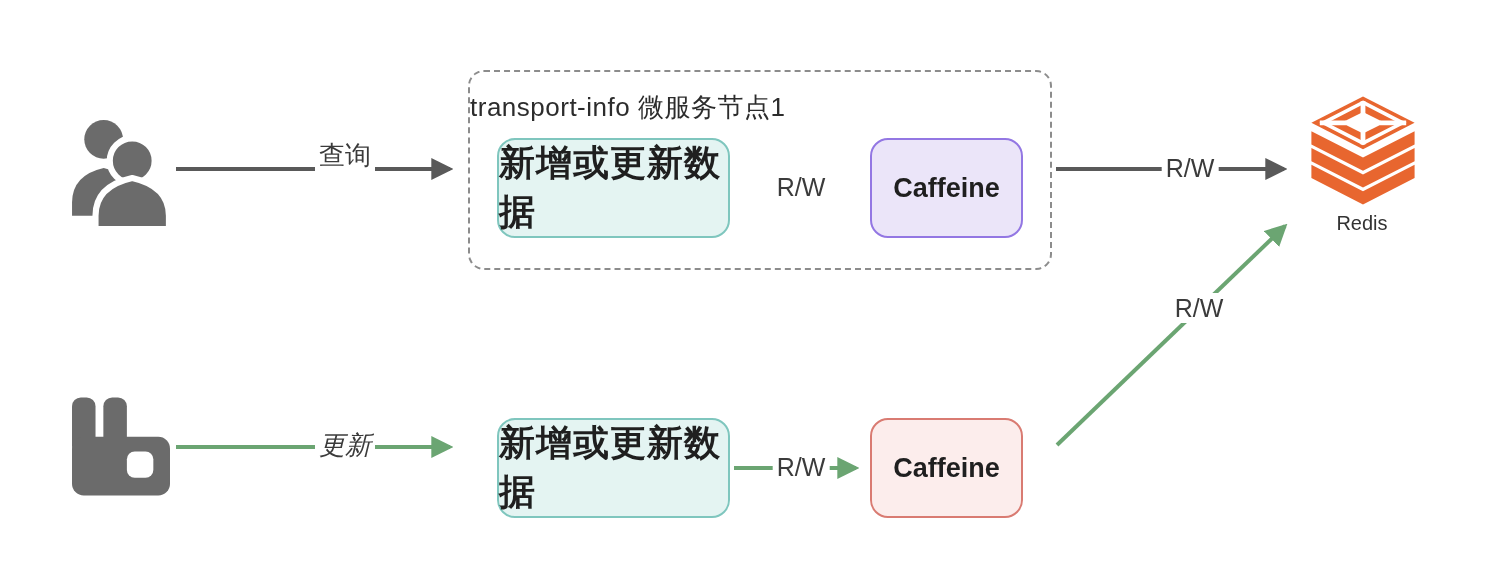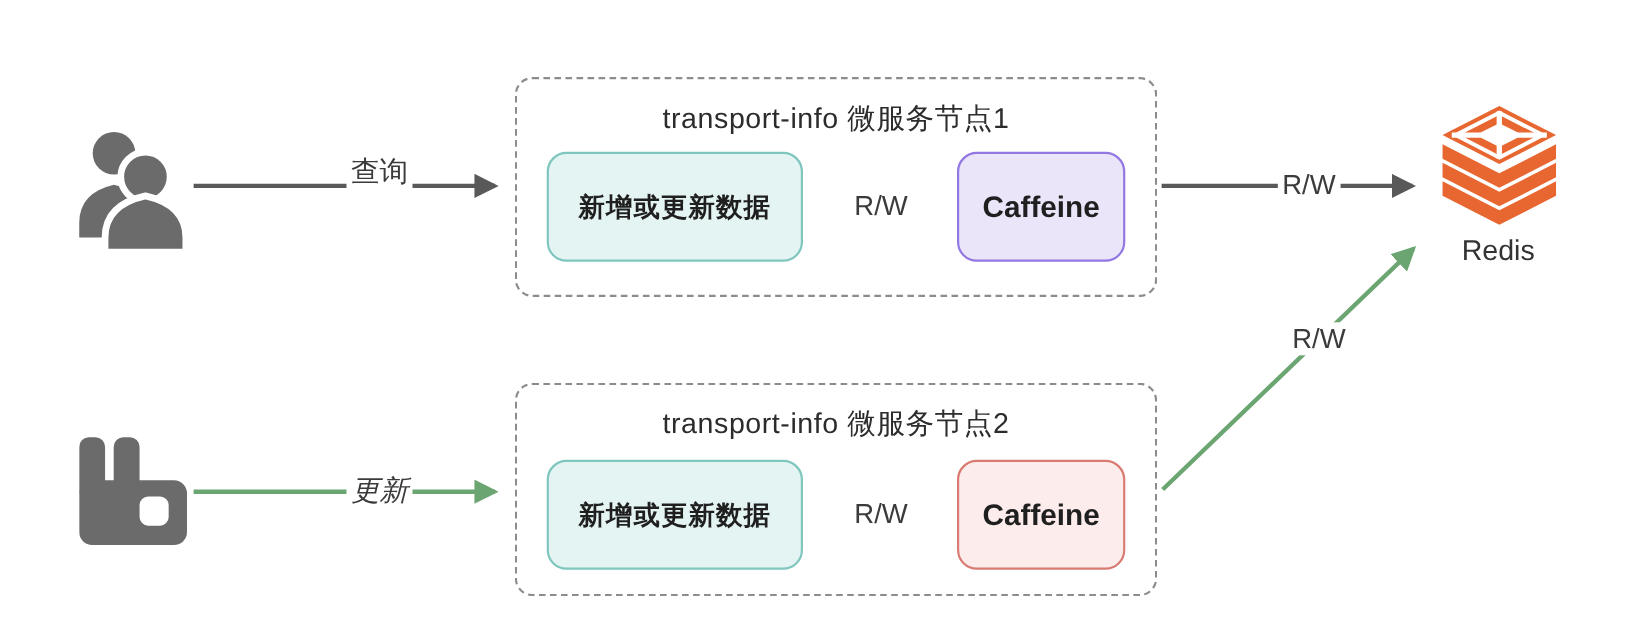--- a/index.html
+++ b/index.html
@@ -24,52 +24,52 @@
   .overlay{position:absolute;left:0;top:0;width:1488px;height:574px;}
   .arrow-gray{stroke:var(--arrow-gray);stroke-width:4;}
   .arrow-green{stroke:var(--arrow-green);stroke-width:4;}
   #mk-gray path{fill:var(--arrow-gray);}
   #mk-green path{fill:var(--arrow-green);}
   .node-container{
     position:absolute;border:2px dashed var(--container-border);
     border-radius:16px;background:#fff;box-sizing:border-box;
   }
   .node-title{
-    text-align:center;margin-top:18px;font-size:26px;color:#2C2C2C;
+    text-align:left;margin-top:18px;font-size:26px;color:#2C2C2C;
     letter-spacing:0.5px;
   }
   .box{
     position:absolute;box-sizing:border-box;border-radius:18px;
     display:flex;align-items:center;justify-content:center;
     font-weight:bold;color:#1F1F1F;
   }
   .box-data{
     background:var(--teal-bg);border:2px solid var(--teal-border);
-    font-size:24px;letter-spacing:1px;
+    font-size:36px;letter-spacing:1px;
   }
   .box-cache-purple{
     background:var(--purple-bg);border:2px solid var(--purple-border);
     font-size:27px;
   }
   .box-cache-red{
     background:var(--red-bg);border:2px solid var(--red-border);
     font-size:27px;
   }
   .edge-label{
     position:absolute;transform:translate(-50%,-50%);
     background:#fff;padding:0 4px;font-size:26px;color:#3B3B3B;
     white-space:nowrap;line-height:1.2;
   }
   .edge-label.rw{font-size:25px;}
   .actor-icon{position:absolute;}
   .actor-icon svg{display:block;width:100%;height:100%;}
   .redis-wrap{position:absolute;left:1303px;top:94px;width:120px;}
   .redis-label{
     position:absolute;left:1362px;top:212px;transform:translateX(-50%);
-    font-size:26px;color:var(--text-dark);text-align:right;
+    font-size:20px;color:var(--text-dark);text-align:right;
   }
   .users-fill{fill:var(--icon-gray);}
   .redis-fill{fill:var(--redis-orange);}
 </style>
 </head>
 <body>
 
 <div class="canvas">
 
   <svg class="overlay" viewBox="0 0 1488 574">
@@ -116,23 +116,20 @@
   <div class="node-container" style="left:468px;top:70px;width:584px;height:200px;">
     <div class="node-title">transport-info 微服务节点1</div>
   </div>
   <div class="box box-data" style="left:497px;top:138px;width:233px;height:100px;">
     <span>新增或更新数据</span>
   </div>
   <div class="box box-cache-purple" style="left:870px;top:138px;width:153px;height:100px;">
     <span>Caffeine</span>
   </div>
 
-  <div class="node-container" style="left:468px;top:348px;width:584px;height:194px;">
-    <div class="node-title">transport-info 微服务节点2</div>
-  </div>
   <div class="box box-data" style="left:497px;top:418px;width:233px;height:100px;">
     <span>新增或更新数据</span>
   </div>
   <div class="box box-cache-red" style="left:870px;top:418px;width:153px;height:100px;">
     <span>Caffeine</span>
   </div>
 
   <div class="redis-wrap">
     <svg viewBox="0 0 100 96">
       <g class="redis-fill">

